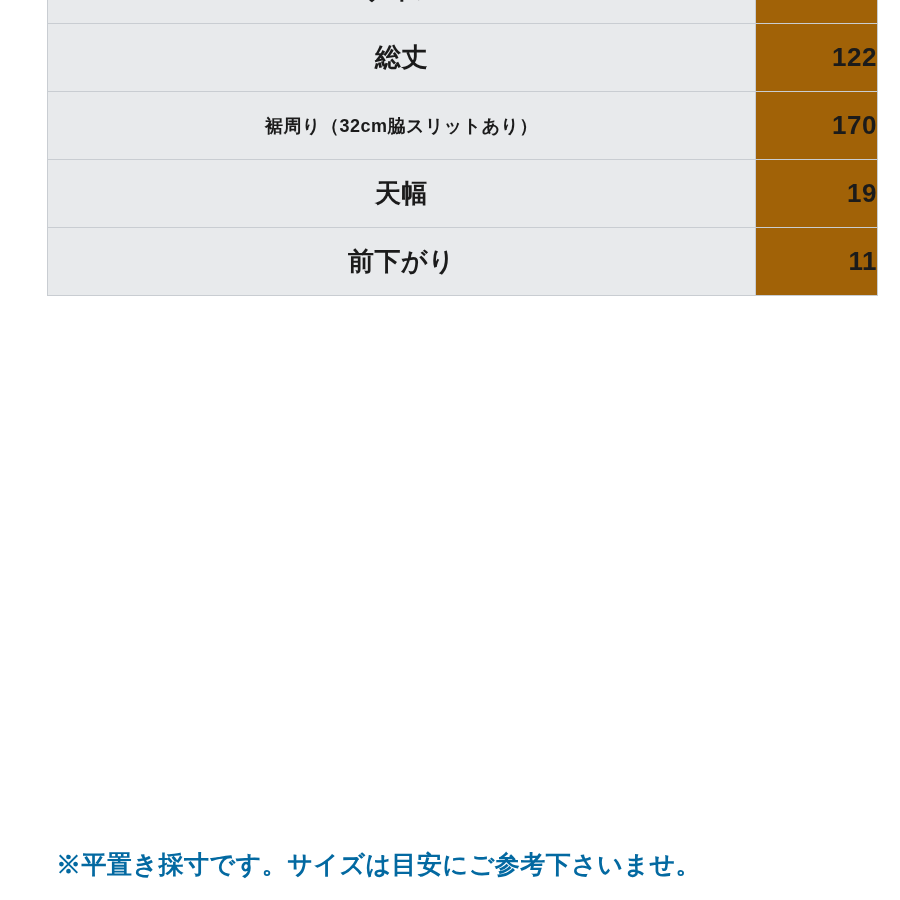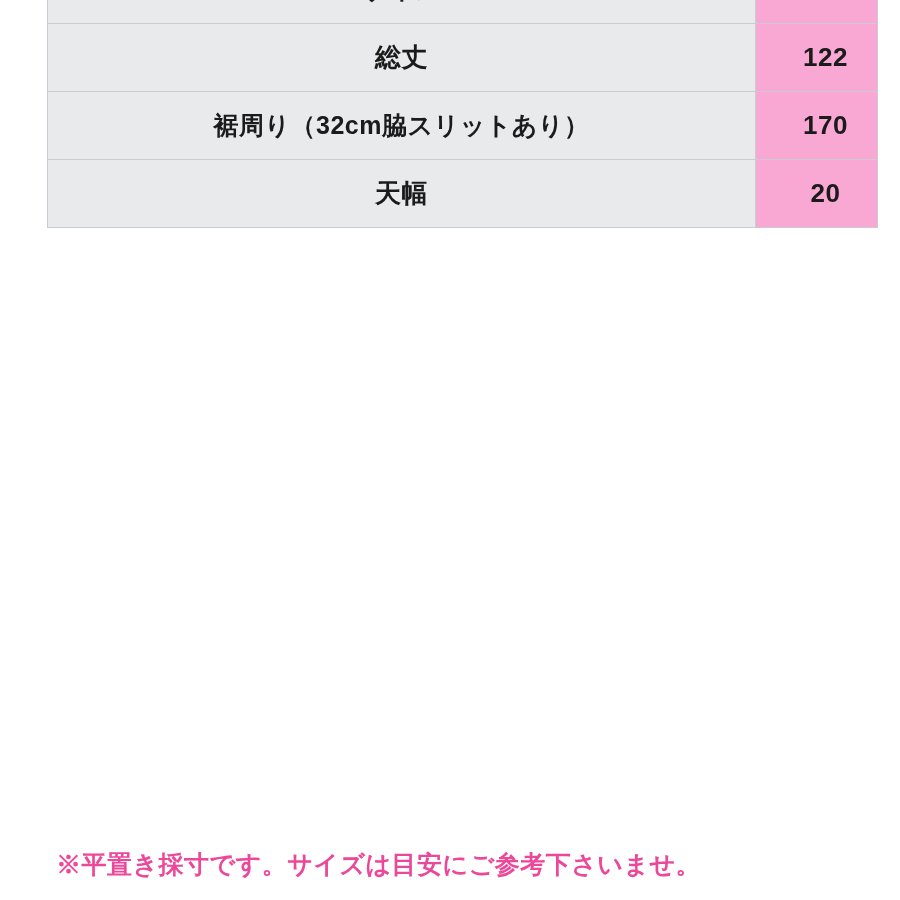--- a/index.html
+++ b/index.html
@@ -47,38 +47,38 @@
   }
 
   .size-table td.label {
     width: 707px;
     background: #e8eaec;
     text-align: center;
   }
 
   .size-table td.value {
     width: 103px;
-    background: #f9a8d4;
-    text-align: center;
+    background: #a16207;
+    text-align: right;
     padding-left: 18px;
     font-weight: bold;
   }
 
   .size-table td.label.long {
-    font-size: 25px;
+    font-size: 18px;
     margin-top: 28px;
   }
 
   .note {
     position: absolute;
     left: 56px;
     top: 848px;
     font-size: 25px;
     font-weight: bold;
-    color: #ec4899;
+    color: #0369a1;
     letter-spacing: 0.5px;
     white-space: nowrap;
   }
 
   
   .edge-left {
     position: absolute;
     left: 0;
     top: 0;
     width: 40px;
@@ -111,20 +111,24 @@
       <tr>
         <td class="label">総丈</td>
         <td class="value">122</td>
       </tr>
       <tr>
         <td class="label long">裾周り（32cm脇スリットあり）</td>
         <td class="value">170</td>
       </tr>
       <tr>
         <td class="label">天幅</td>
-        <td class="value">20</td>
+        <td class="value">19</td>
+      </tr>
+      <tr>
+        <td class="label">前下がり</td>
+        <td class="value">11</td>
       </tr>
     </tbody>
   </table>
 
   <div class="note">※平置き採寸です。サイズは目安にご参考下さいませ。</div>
 
 </div>
 
 </body></html>

